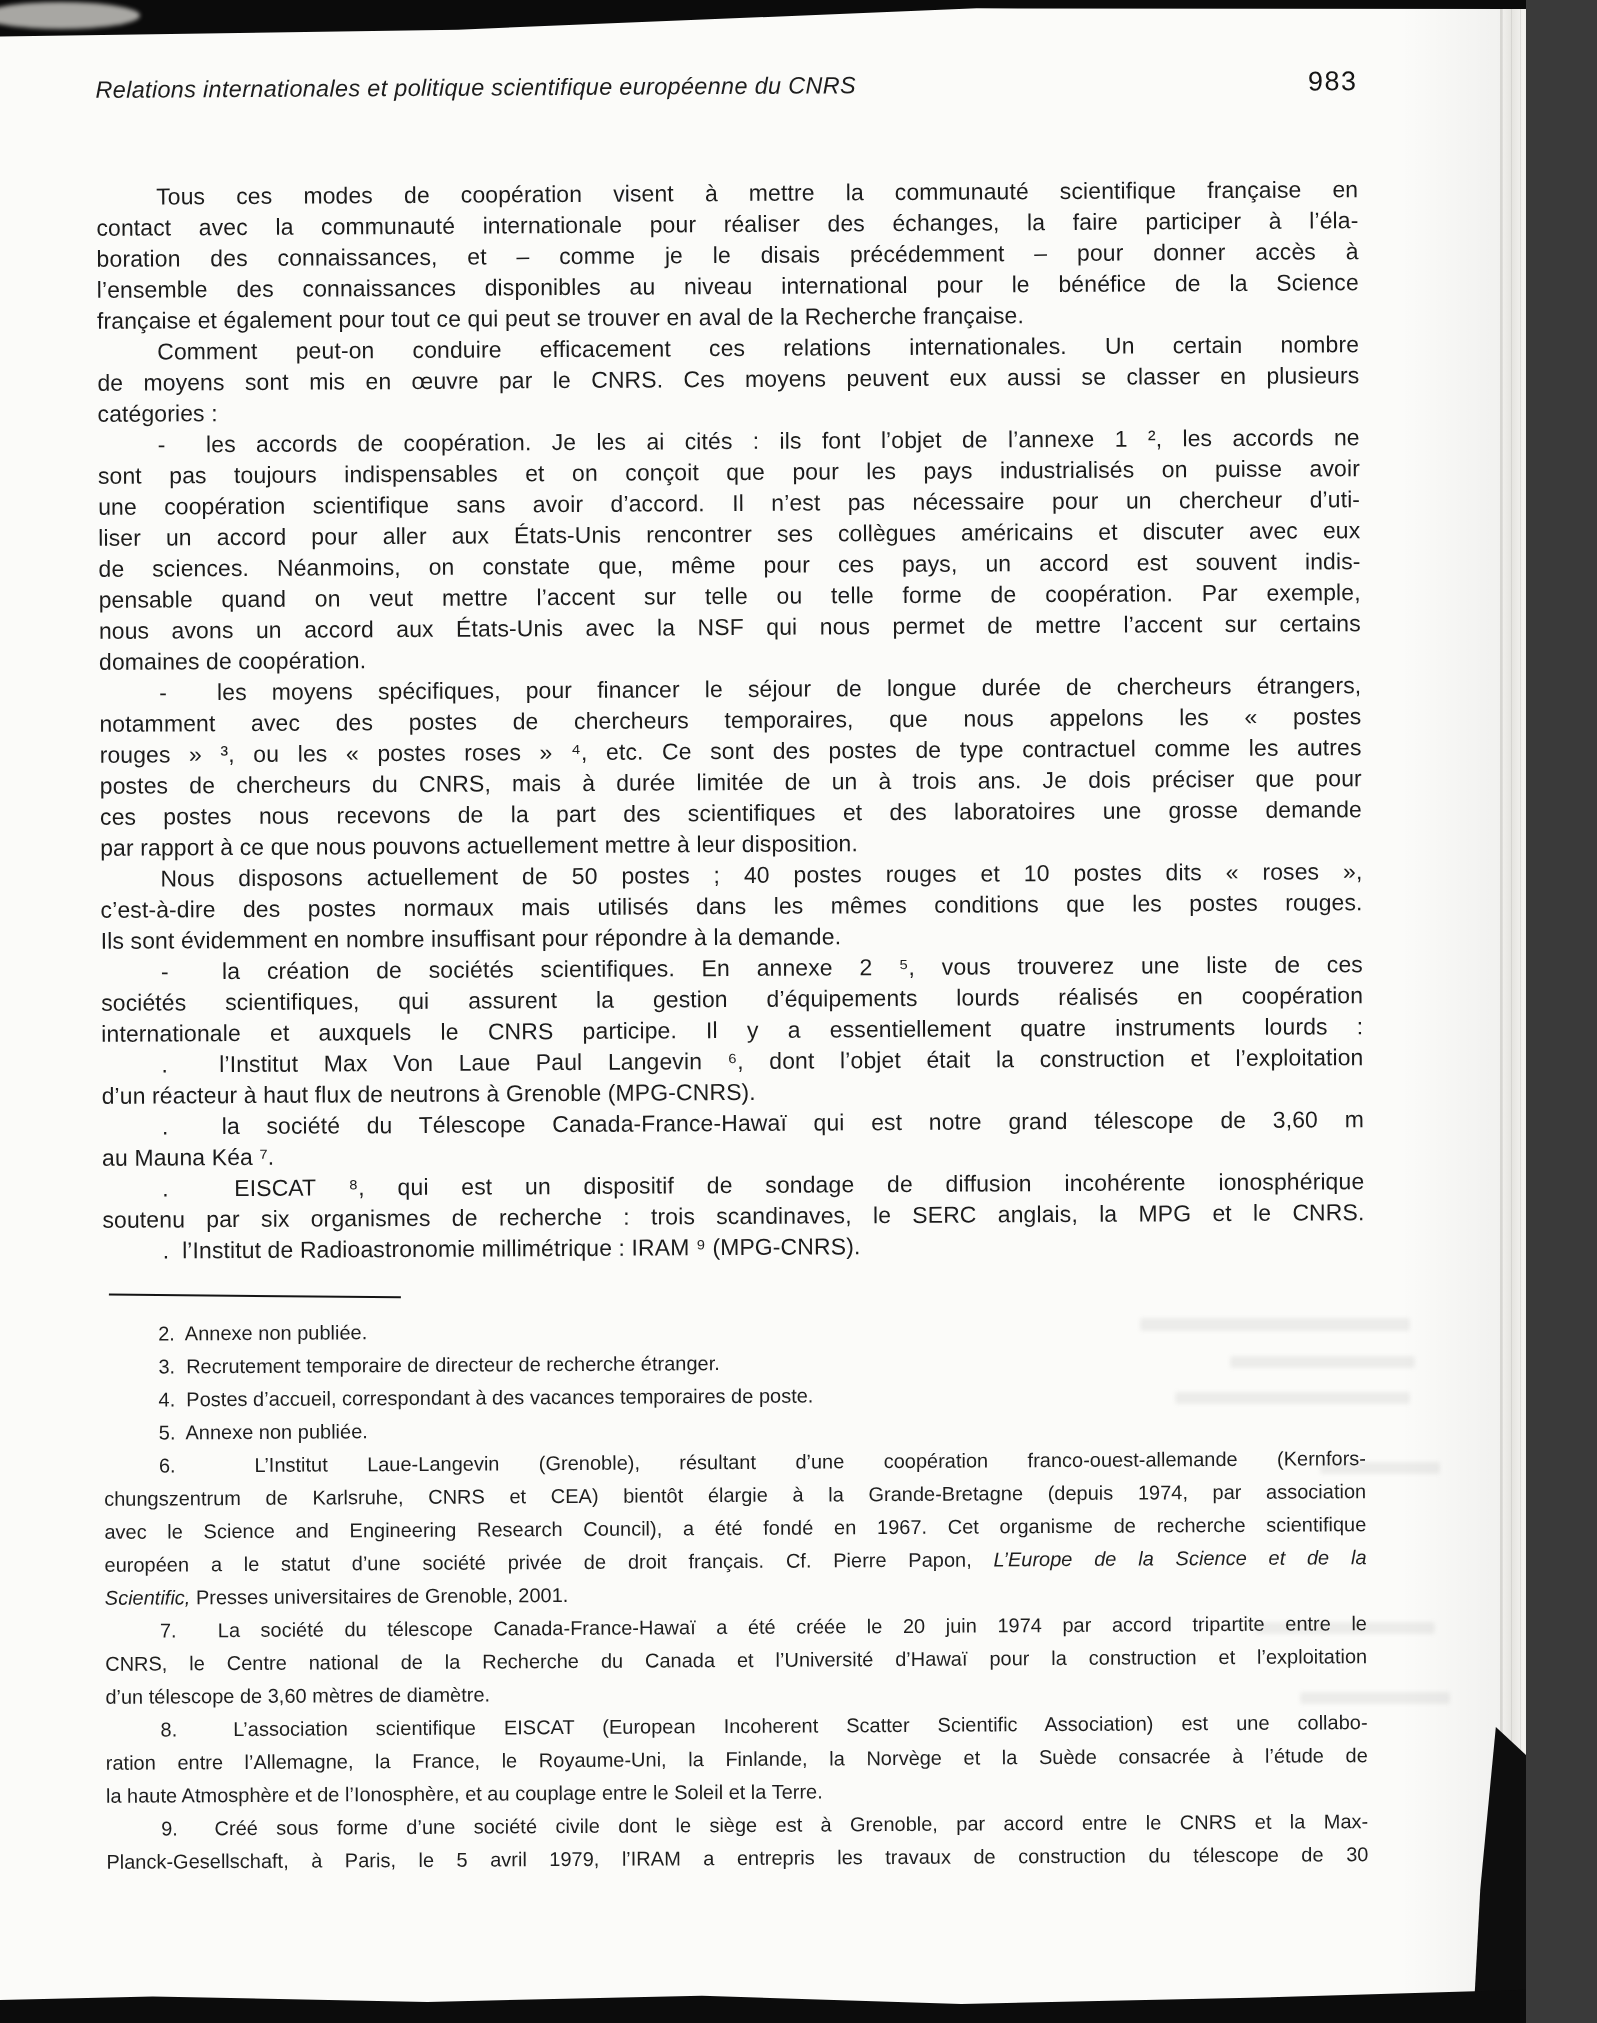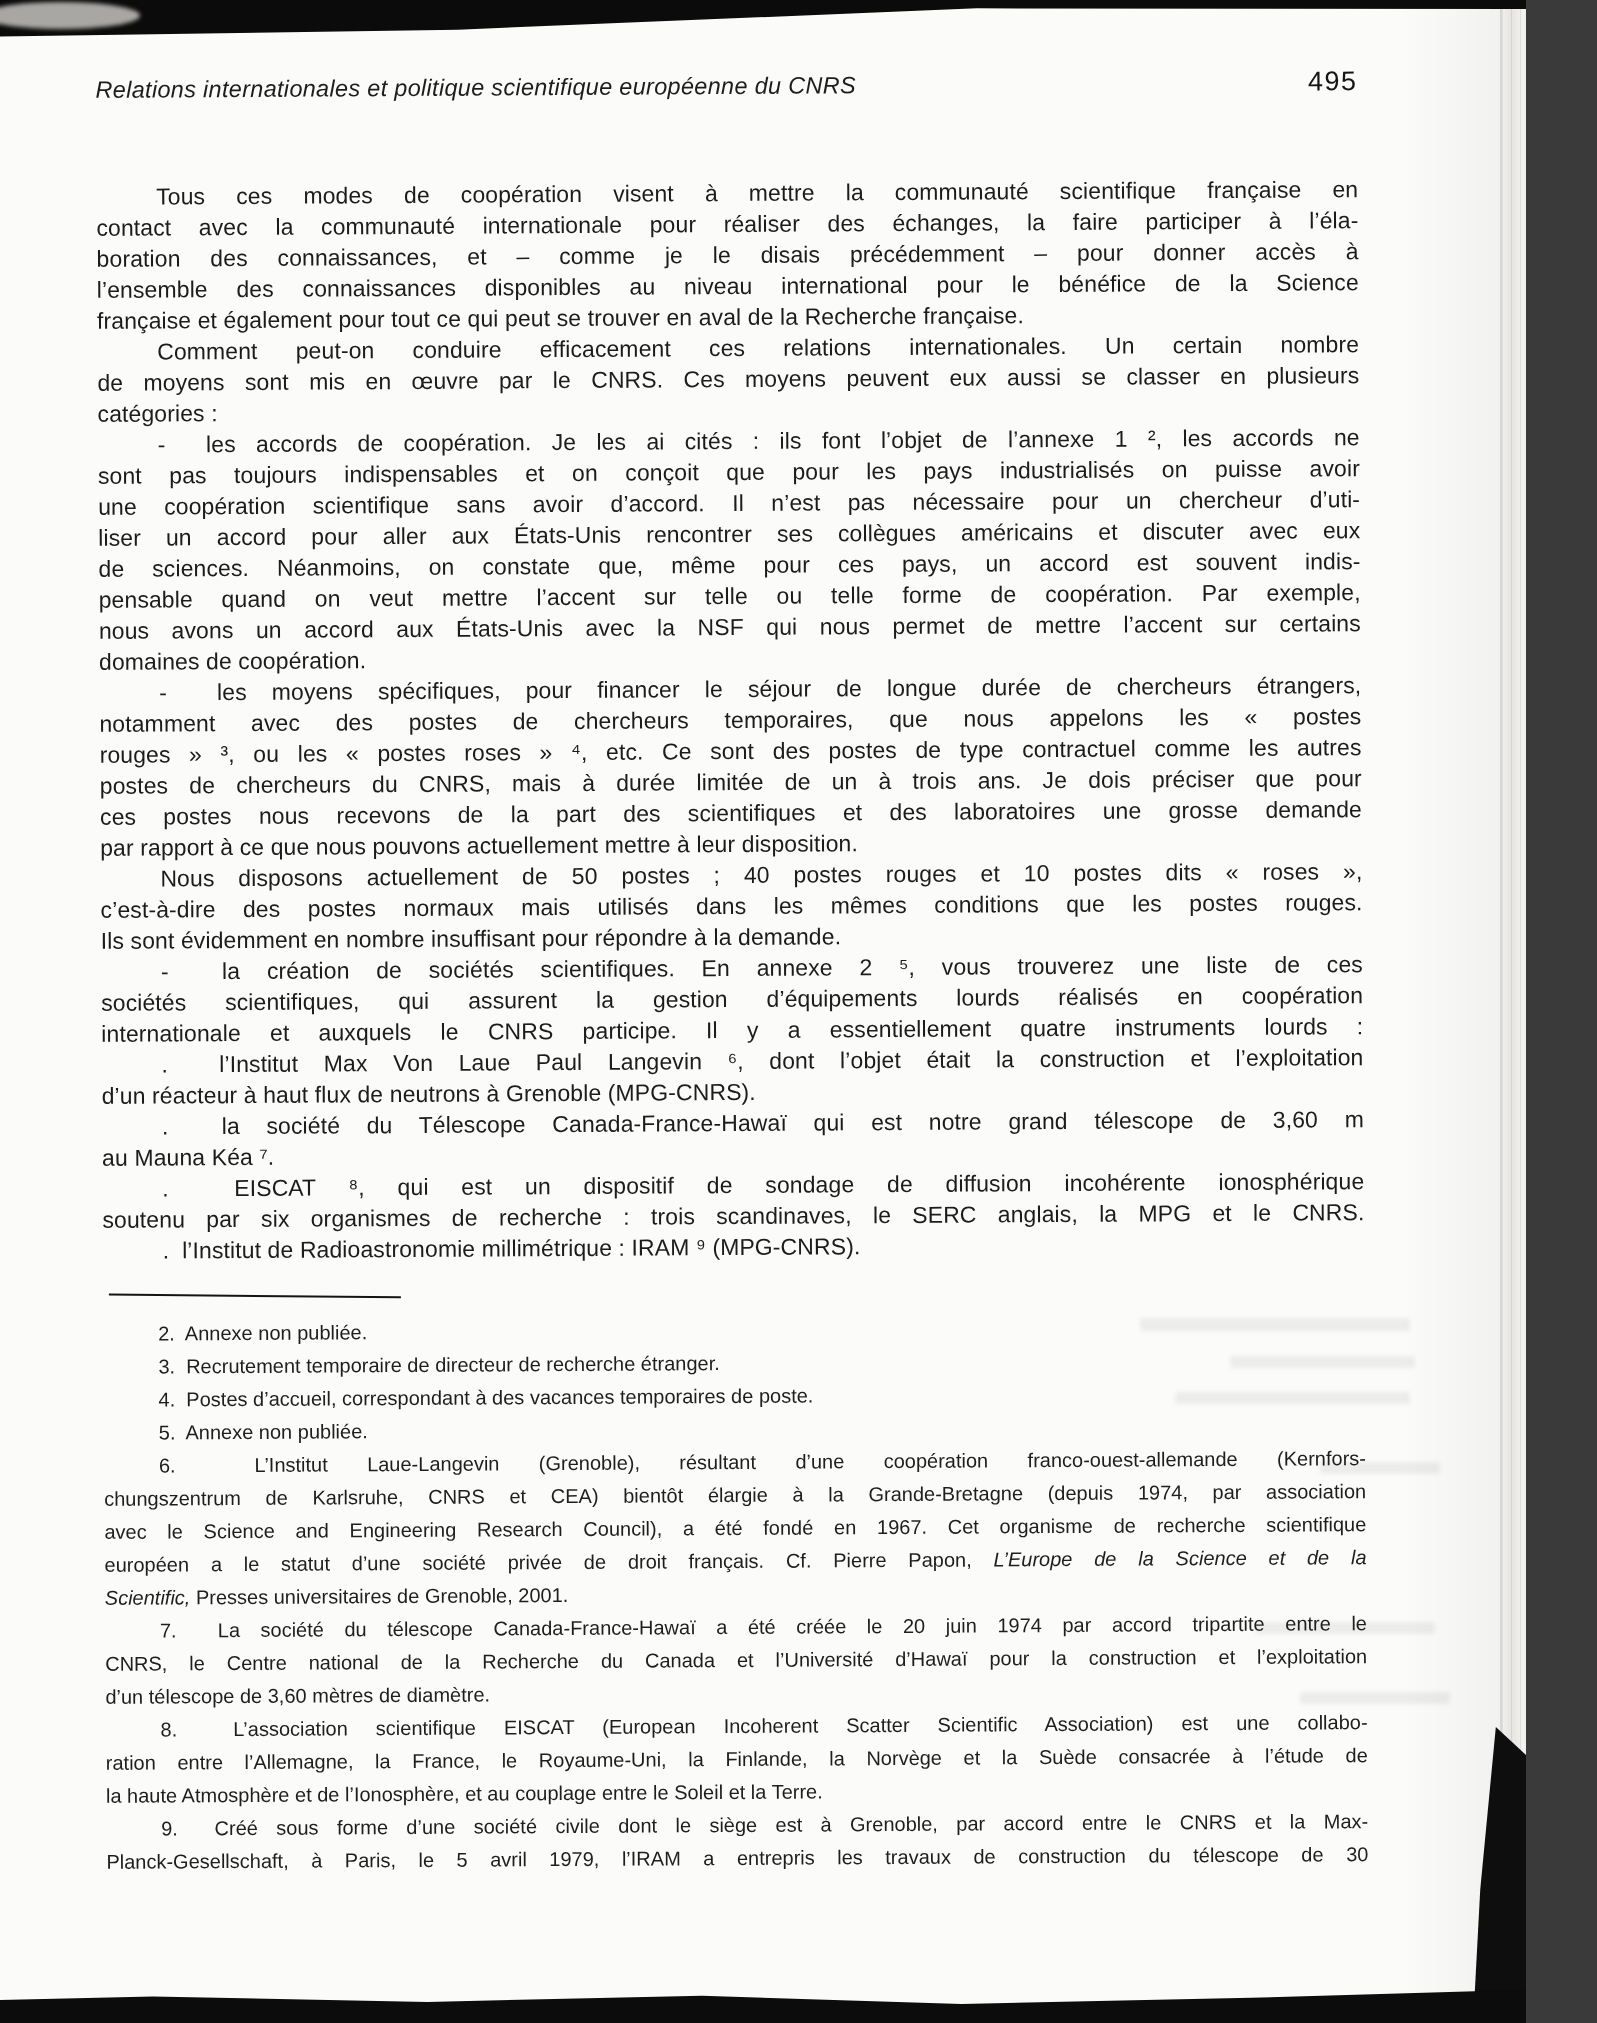--- a/index.html
+++ b/index.html
@@ -57,21 +57,21 @@
   <div class="ghost" style="left:1230px;top:1356px;width:185px;height:12px"></div>
   <div class="ghost" style="left:1175px;top:1392px;width:235px;height:12px"></div>
   <div class="ghost" style="left:1320px;top:1462px;width:120px;height:12px"></div>
   <div class="ghost" style="left:1255px;top:1622px;width:180px;height:12px"></div>
   <div class="ghost" style="left:1300px;top:1692px;width:150px;height:12px"></div>
 
   <div class="content">
 
     <div class="header">
       <span class="title">Relations internationales et politique scientifique européenne du CNRS</span>
-      <span class="pagenum">495</span>
+      <span class="pagenum">983</span>
     </div>
 
     <div class="main">
       <div class="ln i j">Tous ces modes de coopération visent à mettre la communauté scientifique française en</div>
       <div class="ln j">contact avec la communauté internationale pour réaliser des échanges, la faire participer à l’éla-</div>
       <div class="ln j">boration des connaissances, et – comme je le disais précédemment – pour donner accès à</div>
       <div class="ln j">l’ensemble des connaissances disponibles au niveau international pour le bénéfice de la Science</div>
       <div class="ln">française et également pour tout ce qui peut se trouver en aval de la Recherche française.</div>
       <div class="ln i j">Comment peut-on conduire efficacement ces relations internationales. Un certain nombre</div>
       <div class="ln j">de moyens sont mis en œuvre par le CNRS. Ces moyens peuvent eux aussi se classer en plusieurs</div>

